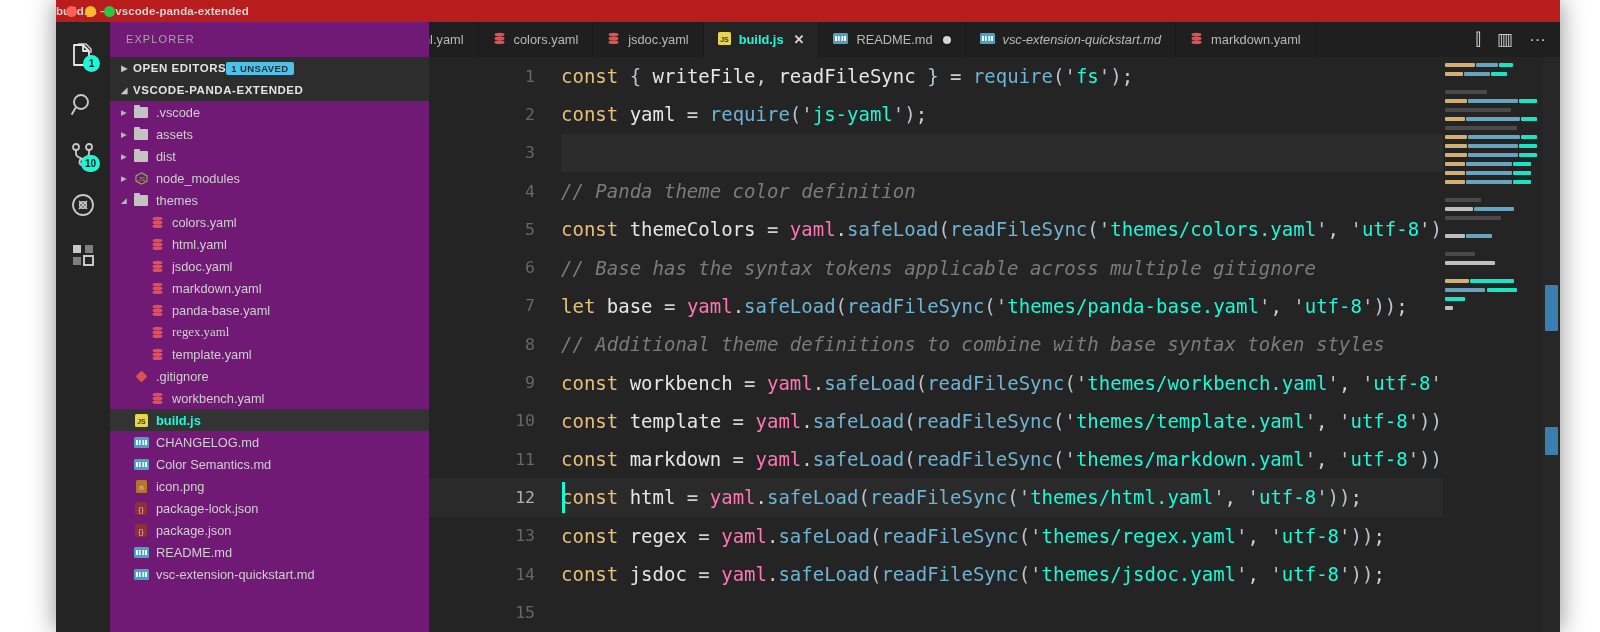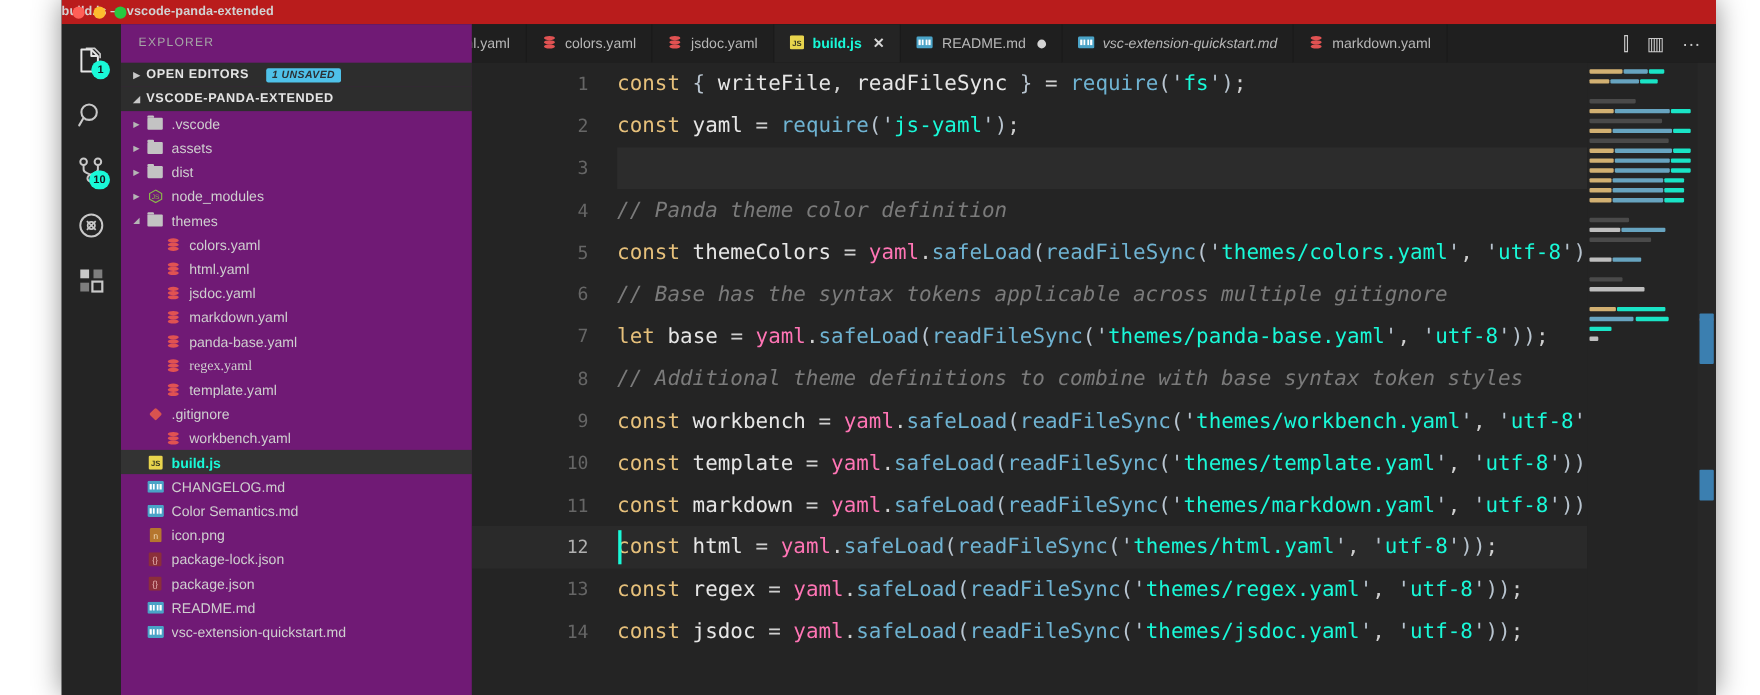--- a/index.html
+++ b/index.html
@@ -71,23 +71,23 @@
     height: 22px; display: flex; align-items: center;
     padding-left: 6px; font-size: 11.5px; font-weight: 700;
     letter-spacing: .55px; color: #e4e4e4;
     background: #2d2d2d;
   }
   .twisty {
     width: 17px; text-align: center; font-size: 8px; color: #c8c8c8;
     display: inline-block;
   }
   .unsaved-badge {
-    margin-left: 16px; background: #4fc1e9; color: #2b3035;
+    margin-left: 0; background: #4fc1e9; color: #2b3035;
     font-size: 9.5px; font-weight: 700; letter-spacing: .4px;
-    padding: 1px 5px; border-radius: 2px; font-style: italic;
+    padding: 1px 5px; border-radius: 2px;
   }
   .tree-row {
     height: 22px; display: flex; align-items: center;
     font-size: 12.8px; color: #cfcfcf; white-space: nowrap;
     cursor: default;
   }
   .tree-row.selected { background: #333333; }
   .tree-row.selected .lbl { color: #19f9d8; font-weight: 700; }
   .tree-row .arrow {
     width: 16px; flex: 0 0 16px; text-align: center;
@@ -564,20 +564,21 @@
         <div class="code-line"><span class="ln">5</span><span class="ltext"><span class="t-decl">const</span><span class="t-pun"> </span><span class="t-var">themeColors</span><span class="t-op"> = </span><span class="t-obj">yaml</span><span class="t-pun">.</span><span class="t-fn">safeLoad</span><span class="t-par">(</span><span class="t-fn">readFileSync</span><span class="t-par">(</span><span class="t-q">'</span><span class="t-str">themes/colors.yaml</span><span class="t-q">'</span><span class="t-pun">, </span><span class="t-q">'</span><span class="t-str">utf-8</span><span class="t-q">'</span><span class="t-par">))</span></span></div>
         <div class="code-line"><span class="ln">6</span><span class="ltext"><span class="t-cmt">// Base has the syntax tokens applicable across multiple gitignore</span></span></div>
         <div class="code-line"><span class="ln">7</span><span class="ltext"><span class="t-decl">let</span><span class="t-pun"> </span><span class="t-var">base</span><span class="t-op"> = </span><span class="t-obj">yaml</span><span class="t-pun">.</span><span class="t-fn">safeLoad</span><span class="t-par">(</span><span class="t-fn">readFileSync</span><span class="t-par">(</span><span class="t-q">'</span><span class="t-str">themes/panda-base.yaml</span><span class="t-q">'</span><span class="t-pun">, </span><span class="t-q">'</span><span class="t-str">utf-8</span><span class="t-q">'</span><span class="t-par">))</span><span class="t-pun">;</span></span></div>
         <div class="code-line"><span class="ln">8</span><span class="ltext"><span class="t-cmt">// Additional theme definitions to combine with base syntax token styles</span></span></div>
         <div class="code-line"><span class="ln">9</span><span class="ltext"><span class="t-decl">const</span><span class="t-pun"> </span><span class="t-var">workbench</span><span class="t-op"> = </span><span class="t-obj">yaml</span><span class="t-pun">.</span><span class="t-fn">safeLoad</span><span class="t-par">(</span><span class="t-fn">readFileSync</span><span class="t-par">(</span><span class="t-q">'</span><span class="t-str">themes/workbench.yaml</span><span class="t-q">'</span><span class="t-pun">, </span><span class="t-q">'</span><span class="t-str">utf-8</span><span class="t-q">'</span><span class="t-par">))</span></span></div>
         <div class="code-line"><span class="ln">10</span><span class="ltext"><span class="t-decl">const</span><span class="t-pun"> </span><span class="t-var">template</span><span class="t-op"> = </span><span class="t-obj">yaml</span><span class="t-pun">.</span><span class="t-fn">safeLoad</span><span class="t-par">(</span><span class="t-fn">readFileSync</span><span class="t-par">(</span><span class="t-q">'</span><span class="t-str">themes/template.yaml</span><span class="t-q">'</span><span class="t-pun">, </span><span class="t-q">'</span><span class="t-str">utf-8</span><span class="t-q">'</span><span class="t-par">))</span><span class="t-pun">;</span></span></div>
         <div class="code-line"><span class="ln">11</span><span class="ltext"><span class="t-decl">const</span><span class="t-pun"> </span><span class="t-var">markdown</span><span class="t-op"> = </span><span class="t-obj">yaml</span><span class="t-pun">.</span><span class="t-fn">safeLoad</span><span class="t-par">(</span><span class="t-fn">readFileSync</span><span class="t-par">(</span><span class="t-q">'</span><span class="t-str">themes/markdown.yaml</span><span class="t-q">'</span><span class="t-pun">, </span><span class="t-q">'</span><span class="t-str">utf-8</span><span class="t-q">'</span><span class="t-par">))</span><span class="t-pun">;</span></span></div>
         <div class="code-line current"><span class="ln">12</span><span class="ltext"><span class="t-decl">const</span><span class="t-pun"> </span><span class="t-var">html</span><span class="t-op"> = </span><span class="t-obj">yaml</span><span class="t-pun">.</span><span class="t-fn">safeLoad</span><span class="t-par">(</span><span class="t-fn">readFileSync</span><span class="t-par">(</span><span class="t-q">'</span><span class="t-str">themes/html.yaml</span><span class="t-q">'</span><span class="t-pun">, </span><span class="t-q">'</span><span class="t-str">utf-8</span><span class="t-q">'</span><span class="t-par">))</span><span class="t-pun">;</span></span><span class="cursor"></span></div>
         <div class="code-line"><span class="ln">13</span><span class="ltext"><span class="t-decl">const</span><span class="t-pun"> </span><span class="t-var">regex</span><span class="t-op"> = </span><span class="t-obj">yaml</span><span class="t-pun">.</span><span class="t-fn">safeLoad</span><span class="t-par">(</span><span class="t-fn">readFileSync</span><span class="t-par">(</span><span class="t-q">'</span><span class="t-str">themes/regex.yaml</span><span class="t-q">'</span><span class="t-pun">, </span><span class="t-q">'</span><span class="t-str">utf-8</span><span class="t-q">'</span><span class="t-par">))</span><span class="t-pun">;</span></span></div>
         <div class="code-line"><span class="ln">14</span><span class="ltext"><span class="t-decl">const</span><span class="t-pun"> </span><span class="t-var">jsdoc</span><span class="t-op"> = </span><span class="t-obj">yaml</span><span class="t-pun">.</span><span class="t-fn">safeLoad</span><span class="t-par">(</span><span class="t-fn">readFileSync</span><span class="t-par">(</span><span class="t-q">'</span><span class="t-str">themes/jsdoc.yaml</span><span class="t-q">'</span><span class="t-pun">, </span><span class="t-q">'</span><span class="t-str">utf-8</span><span class="t-q">'</span><span class="t-par">))</span><span class="t-pun">;</span></span></div>
+        <div class="code-line"><span class="ln">15</span><span class="ltext"></span></div>
       </div>
     <div id="minimap">
         <div class="mm-line" style="left: 2px; width: 30px; top: 6px; height: 4px; background: rgb(230, 192, 123); opacity: 0.9;"></div>
         <div class="mm-line" style="left: 33px; width: 22px; top: 6px; height: 4px; background: rgb(111, 179, 210); opacity: 0.9;"></div>
         <div class="mm-line" style="left: 56px; width: 14px; top: 6px; height: 4px; background: rgb(25, 249, 216); opacity: 0.9;"></div>
         <div class="mm-line" style="left: 2px; width: 18px; top: 15px; height: 4px; background: rgb(230, 192, 123); opacity: 0.9;"></div>
         <div class="mm-line" style="left: 21px; width: 26px; top: 15px; height: 4px; background: rgb(111, 179, 210); opacity: 0.9;"></div>
         <div class="mm-line" style="left: 48px; width: 16px; top: 15px; height: 4px; background: rgb(25, 249, 216); opacity: 0.9;"></div>
         <div class="mm-line" style="left: 2px; width: 42px; top: 33px; height: 4px; background: rgb(106, 106, 106); opacity: 0.55;"></div>
         <div class="mm-line" style="left: 2px; width: 22px; top: 42px; height: 4px; background: rgb(230, 192, 123); opacity: 0.9;"></div>

